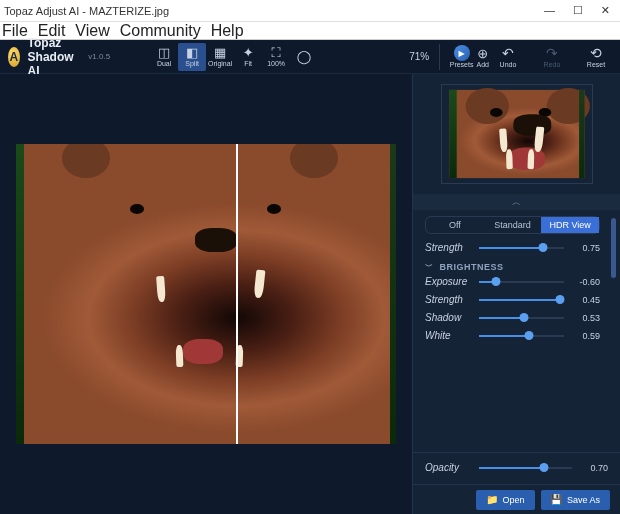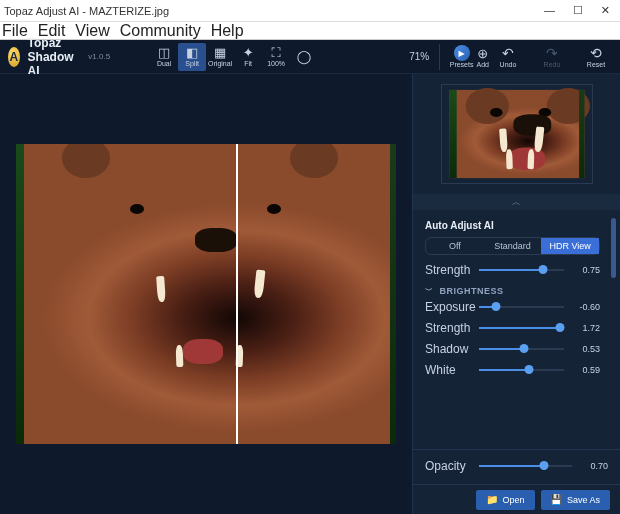--- a/index.html
+++ b/index.html
@@ -50,21 +50,21 @@
 .right-pane { width: 208px; background: #152336; display: flex; flex-direction: column; border-left: 1px solid #22344e; overflow:hidden;}
 .preview { height: 120px; display: flex; align-items: center; justify-content: center; padding: 10px; }
 .preview-img { width: 152px; height: 100px; border: 1px solid #2a3a52; position: relative; overflow: hidden; }
 .collapse-bar { height: 16px; display:flex; align-items:center; justify-content:center; color:#7a8ba3; font-size:9px; cursor:pointer; background:#1a2a3f;}
 .scroll-area { flex: 1; overflow-y: hidden; padding: 6px 20px 6px 12px; position:relative; }
 .section-title { color: #e6edf5; font-size: 10px; font-weight: 600; margin: 4px 0 6px; }
 .seg-control { display: flex; border: 1px solid #2a3a52; border-radius: 6px; height: 18px; margin-bottom: 8px; }
 .seg-btn { flex: 1; display: flex; align-items: center; justify-content: center; color: #b5c2d6; font-size: 9px; cursor: pointer; }
 .seg-btn.active { background: #3a6fd8; color: #fff; }
 .slider-row { display: flex; align-items: center; margin: 3px 0 7px; }
-.slider-label { color: #c6d2e3; font-size: 12px; width: 48px; }
+.slider-label { color: #c6d2e3; font-size: 10px; width: 48px; font-style: italic; }
 .slider-track { flex: 1; height: 2px; background: #2a3a52; position: relative; margin: 0 6px; }
 .slider-fill { position: absolute; height: 2px; background: #4a8fe7; top: 0; left: 0; }
 .slider-thumb { position: absolute; width: 9px; height: 9px; background: #5a9ff0; border-radius: 50%; top: -4px; transform: translateX(-50%); cursor:pointer; }
 .slider-val { color: #c6d2e3; font-size: 9px; width: 30px; text-align: right; }
 .group-head { display: flex; align-items: center; color: #8fa3bf; font-size: 9px; font-weight: 600; letter-spacing: 0.5px; margin: 8px 0 4px; cursor:pointer; }
 .group-head .chev { margin-right: 6px; font-size: 8px; }
 .scroll-thumb{position:absolute;right:4px;top:8px;width:5px;height:60px;background:#3a5a8f;border-radius:3px;}
 .bottom-controls { border-top: 1px solid #22344e; padding: 6px 12px 4px; }
 .footer { height: 30px; display: flex; align-items: center; justify-content: flex-end; gap: 6px; padding: 0 10px; border-top: 1px solid #22344e; }
 .footer-btn { height: 20px; padding: 0 10px; background: #2a5faf; color: #fff; font-size: 9px; display: flex; align-items: center; gap: 4px; border-radius: 2px; cursor: pointer; }
@@ -189,21 +189,20 @@
               <div class="fang b2"></div>
           </div>
         </div>
       </div>
       <div class="collapse-bar">
           <span>︿</span>
         </div>
 
       <div class="scroll-area">
         <div class="scroll-thumb"></div>
-        <div class="section-title">Auto Adjust AI</div>
         <div class="seg-control">
           <div class="seg-btn">Off</div>
           <div class="seg-btn">Standard</div>
           <div class="seg-btn active">HDR View</div>
         </div>
         <div class="slider-row">
           <span class="slider-label">Strength</span>
           <div class="slider-track">
               <div class="slider-fill" style="width:75%"></div>
               <div class="slider-thumb" style="left:75%"></div>
@@ -223,21 +222,21 @@
               <div class="slider-thumb" style="left:20%"></div>
             </div>
             <span class="slider-val">-0.60</span>
           </div>
         <div class="slider-row">
             <span class="slider-label">Strength</span>
             <div class="slider-track">
               <div class="slider-fill" style="width:95%"></div>
               <div class="slider-thumb" style="left:95%"></div>
             </div>
-            <span class="slider-val">1.72</span>
+            <span class="slider-val">0.45</span>
           </div>
         <div class="slider-row">
             <span class="slider-label">Shadow</span>
             <div class="slider-track">
               <div class="slider-fill" style="width:53%"></div>
               <div class="slider-thumb" style="left:53%"></div>
             </div>
             <span class="slider-val">0.53</span>
           </div>
         <div class="slider-row">

